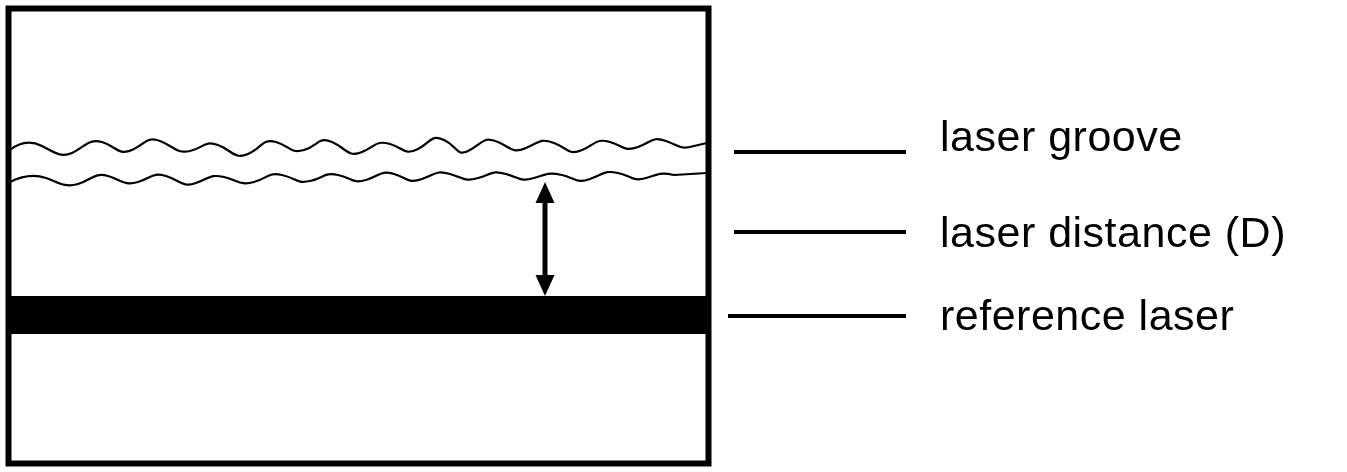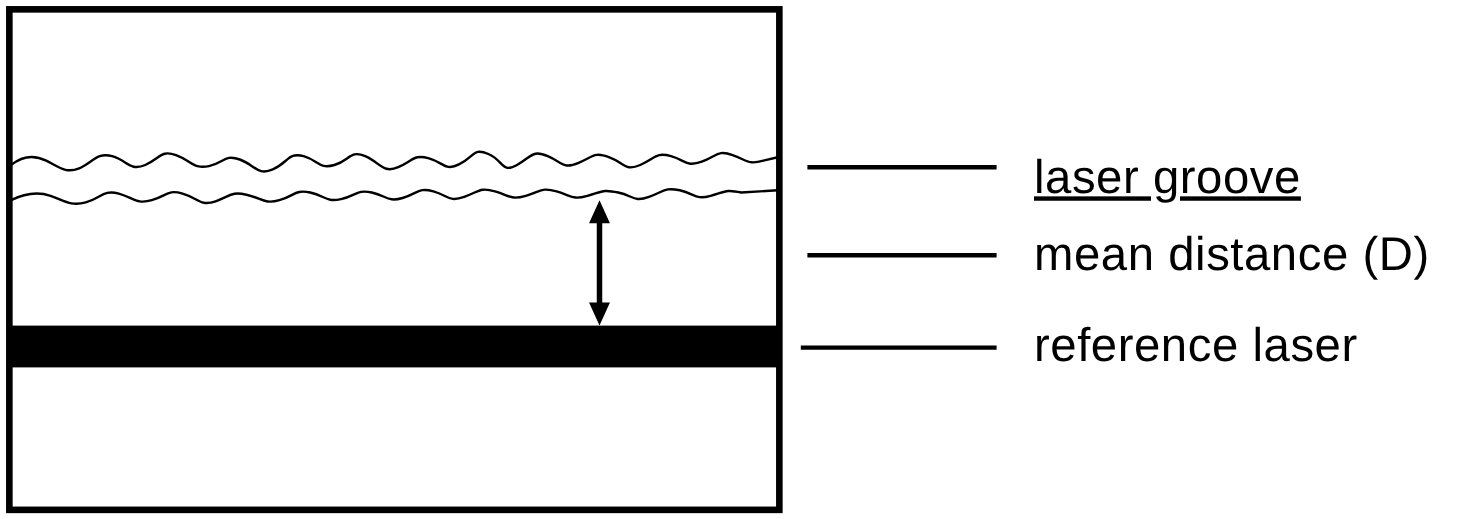--- a/index.html
+++ b/index.html
@@ -26,21 +26,21 @@
     position: absolute;
     left: 940px;
     transform: translateY(-50%);
     font-size: 43px;
     font-weight: 400;
     color: #000000;
     white-space: nowrap;
     letter-spacing: 0.5px;
     line-height: 1;
   }
-  .label-laser-groove   { top: 162px; text-decoration: underline; }
+  .label-laser-groove   { top: 136px; }
   .label-mean-distance  { top: 232px; }
   .label-reference-line { top: 315px; }
 </style>
 </head>
 <body>
 
 <div class="stage">
 
   <svg class="diagram-svg" viewBox="0 0 1347 472" xmlns="http://www.w3.org/2000/svg">
 
@@ -70,17 +70,17 @@
       <polygon points="545,296 535.5,275 554.5,275" fill="#000000"></polygon>
     </g>
 
     <line x1="734" y1="152" x2="906" y2="152" stroke="#000000" stroke-width="4"></line>
     <line x1="734" y1="232" x2="906" y2="232" stroke="#000000" stroke-width="4"></line>
     <line x1="728" y1="316" x2="906" y2="316" stroke="#000000" stroke-width="4"></line>
   </svg>
 
   <div class="label label-laser-groove">laser groove</div>
 
-  <div class="label label-mean-distance">mean distance (D)</div>
+  <div class="label label-mean-distance">laser distance (D)</div>
 
   <div class="label label-reference-line">reference laser</div>
 
 </div>
 
 </body></html>

